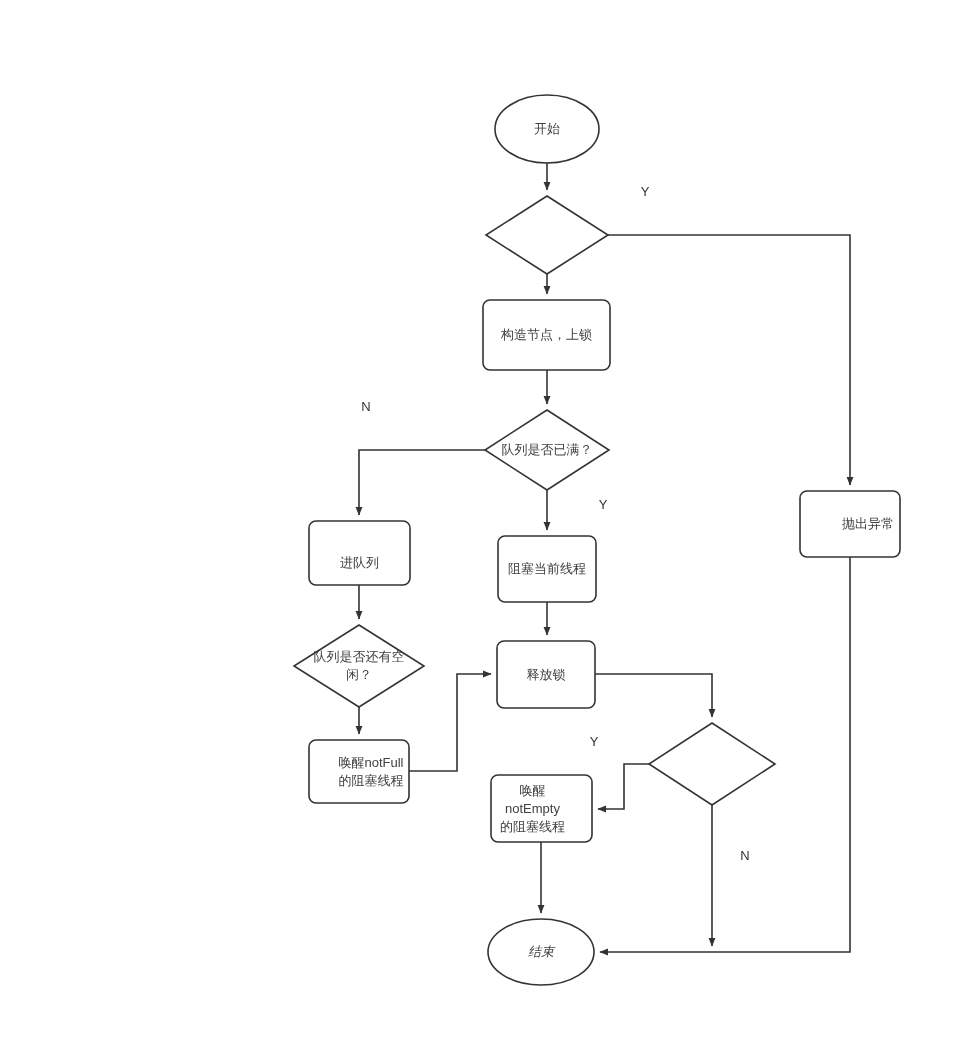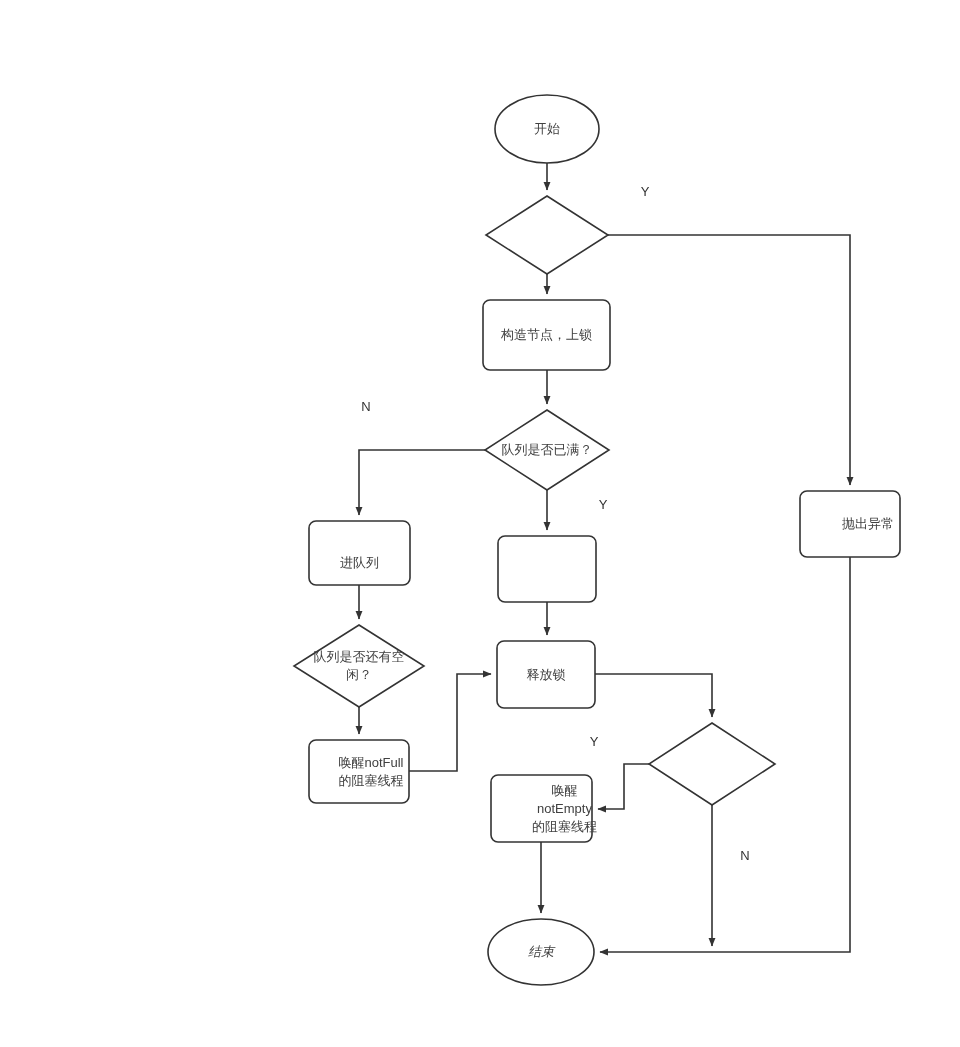--- a/index.html
+++ b/index.html
@@ -129,31 +129,32 @@
 
 
   <div class="node-text" style="left:483px; top:300px; width:127px; height:70px;">构造节点，上锁</div>
 
   <div class="node-text" style="left:800px; top:491px; width:100px; height:66px;margin-left:18px;">抛出异常</div>
 
   <div class="node-text" style="left:487px; top:428px; width:120px; height:44px;">队列是否已满？</div>
 
   <div class="node-text" style="left:309px; top:521px; width:101px; height:64px;margin-top:10px;">进队列</div>
 
+  <div class="node-text" style="left:498px; top:536px; width:98px; height:66px;">阻塞当前线程</div>
 
   <div class="node-text" style="left:297px; top:644px; width:124px; height:44px;">队列是否还有空
 闲？</div>
 
   <div class="node-text" style="left:497px; top:641px; width:98px; height:67px;">释放锁</div>
 
   <div class="node-text" style="left:309px; top:740px; width:124px; height:63px;">唤醒notFull
 的阻塞线程</div>
 
 
-  <div class="node-text" style="left:491px; top:775px; width:83px; height:67px;margin-left:32px;">唤醒
+  <div class="node-text" style="left:491px; top:775px; width:83px; height:67px;">唤醒
 notEmpty
 的阻塞线程</div>
 
   <div class="node-text" style="left:488px; top:919px; width:106px; height:66px;font-style:italic;">结束</div>
 
   <div class="edge-label" style="left:634px; top:185px; width:22px;">Y</div>
 
   <div class="edge-label" style="left:355px; top:400px; width:22px;">N</div>
 
   <div class="edge-label" style="left:592px; top:498px; width:22px;">Y</div>

